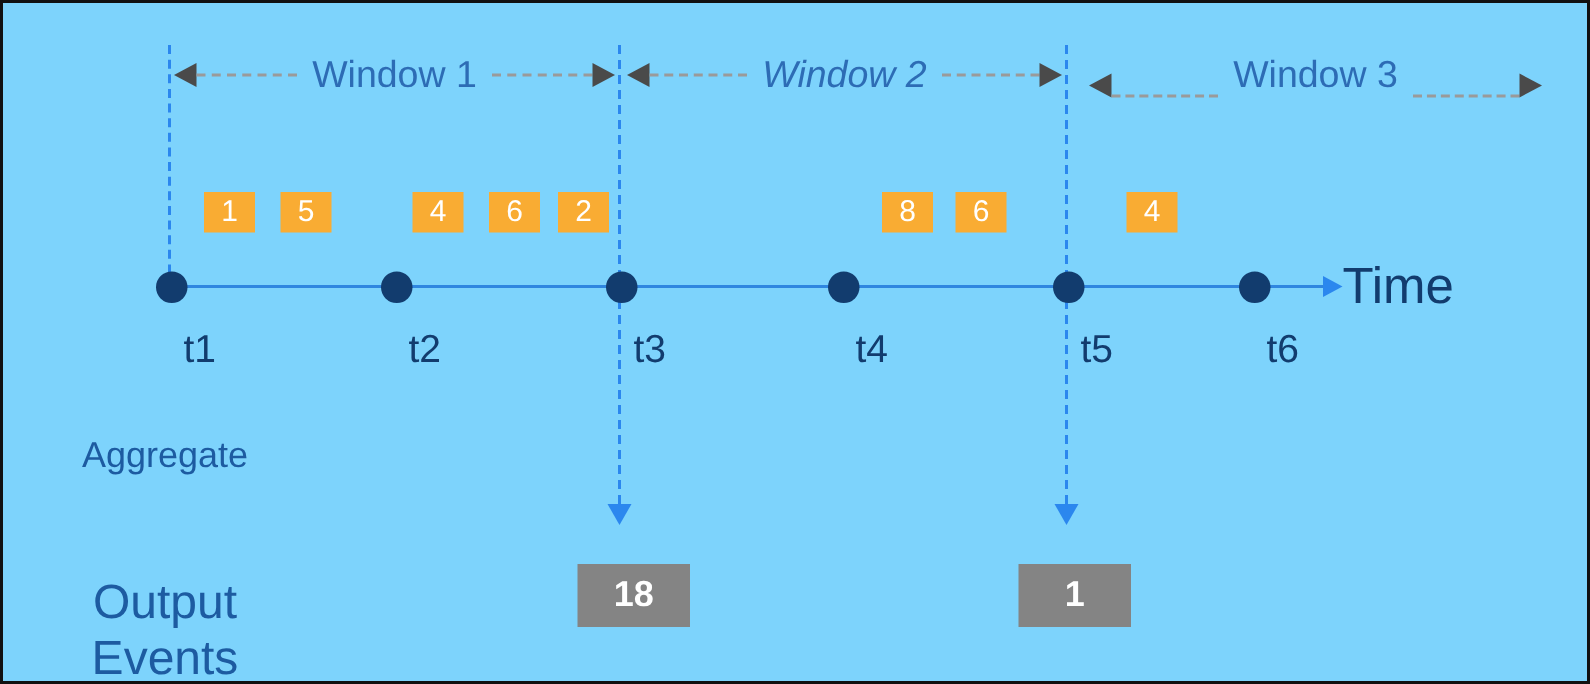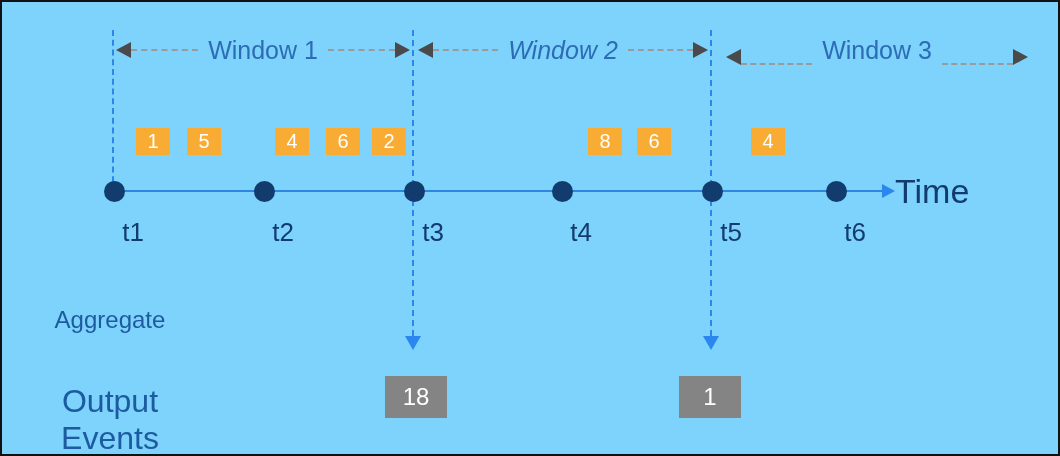--- a/index.html
+++ b/index.html
@@ -31,26 +31,26 @@
   .tick{position:absolute;top:215px;width:60px;text-align:right;color:#123c6e;font-size:26px;font-weight:300;}
   .time-label{position:absolute;left:893px;top:170px;color:#123c6e;font-size:34px;font-weight:300;}
   
   .event-box{position:absolute;top:126px;width:34px;height:27px;background:#f9ac33;
     color:#ffffff;font-size:20px;font-weight:300;text-align:center;line-height:27px;}
   
   .down-arrow{position:absolute;top:334px;width:0;height:0;
     border-left:8px solid transparent;border-right:8px solid transparent;border-top:14px solid #2b87ee;}
   
   .agg-label{position:absolute;left:26px;top:286px;width:164px;text-align:center;
-    color:#1d5ba1;font-size:24px;line-height:31px;font-weight:300;margin-top:16px;}
+    color:#1d5ba1;font-size:24px;line-height:31px;font-weight:300;}
   .output-label{position:absolute;left:26px;top:381px;width:164px;text-align:center;
     color:#1d5ba1;font-size:32px;font-weight:300;}
   
-  .output-box{position:absolute;top:374px;width:62px;height:42px;background:#848484;
-    color:#ffffff;font-size:24px;font-weight:400;text-align:center;line-height:42px;}
+  .output-box{position:absolute;top:374px;width:75px;height:42px;background:#848484;
+    color:#ffffff;font-size:24px;font-weight:700;text-align:center;line-height:42px;}
 </style>
 </head>
 <body>
 
 <div class="canvas">
 
   <div class="vline vl-t1"></div>
   <div class="vline vl-t3"></div>
   <div class="vline vl-t5"></div>
 

